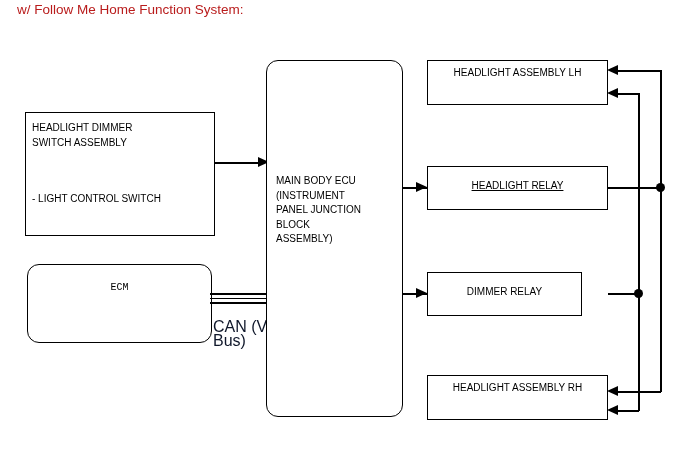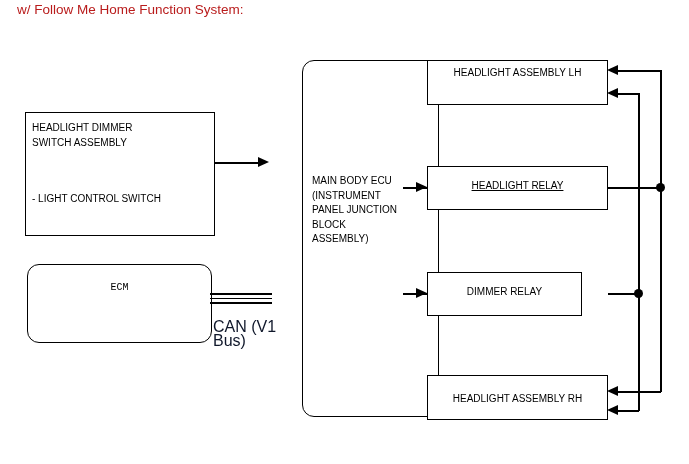--- a/index.html
+++ b/index.html
@@ -107,21 +107,21 @@
     <div class="box-label lbl-center" style="left:0; top:16px;">ECM</div>
   </div>
 
   <div class="wire wire-h" style="left:210px; top:293px; width:62px; height:1.5px;"></div>
   <div class="wire wire-h" style="left:210px; top:297.5px; width:62px; height:1.5px;"></div>
   <div class="wire wire-h" style="left:210px; top:302px; width:62px; height:1.5px;"></div>
 
   <div class="can-label" style="left:213px; top:320px;">CAN (V1
 Bus)</div>
 
-  <div class="box box-round" style="left:266px; top:60px; width:137px; height:357px;margin-left:36px;">
+  <div class="box box-round" style="left:266px; top:60px; width:137px; height:357px;">
     <div class="box-label lbl-left" style="left:9px; top:113px;">MAIN BODY ECU
 (INSTRUMENT
 PANEL JUNCTION
 BLOCK
 ASSEMBLY)</div>
   </div>
 
   <div class="wire wire-h" style="left:403px; top:187px; width:24px;"></div>
   <div class="arrow-r" style="left:416px; top:182px;"></div>
 
@@ -134,21 +134,21 @@
 
   <div class="box" style="left:427px; top:166px; width:181px; height:44px;">
     <div class="box-label lbl-center" style="left:0; top:12px;text-decoration:underline;">HEADLIGHT RELAY</div>
   </div>
 
   <div class="box" style="left:427px; top:272px; width:155px; height:44px;">
     <div class="box-label lbl-center" style="left:0; top:12px;">DIMMER RELAY</div>
   </div>
 
   <div class="box" style="left:427px; top:375px; width:181px; height:45px;">
-    <div class="box-label lbl-center" style="left:0; top:16px;">HEADLIGHT ASSEMBLY RH</div>
+    <div class="box-label lbl-center" style="left:0; top:5px;">HEADLIGHT ASSEMBLY RH</div>
   </div>
 
   <div class="wire wire-h" style="left:608px; top:187px; width:54px;"></div>
 
   <div class="wire wire-v" style="left:660px; top:70px; width:1.8px; height:322px;"></div>
 
   <div class="wire wire-h" style="left:613px; top:70px; width:48px;"></div>
   <div class="arrow-l" style="left:607px; top:65px;"></div>
 
   <div class="wire wire-h" style="left:613px; top:391px; width:48px;"></div>

